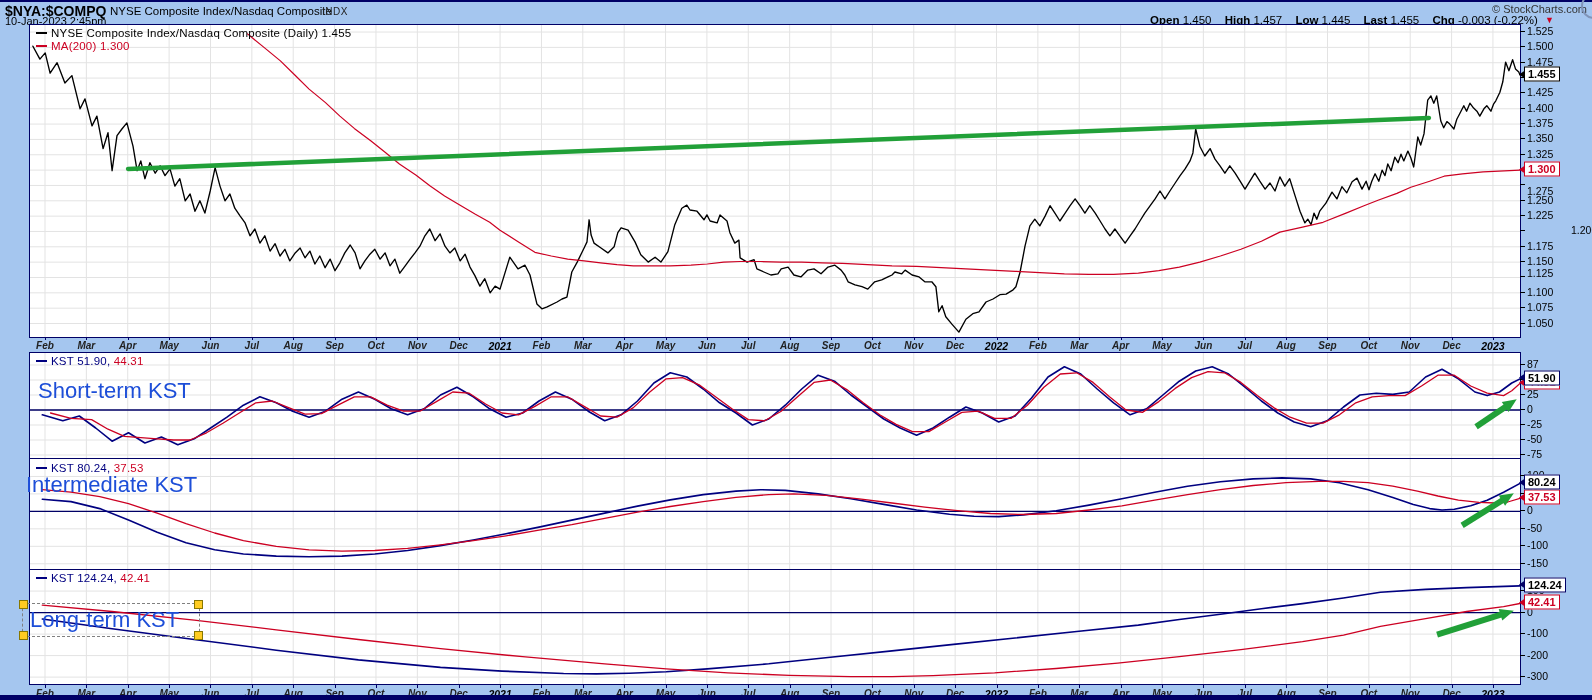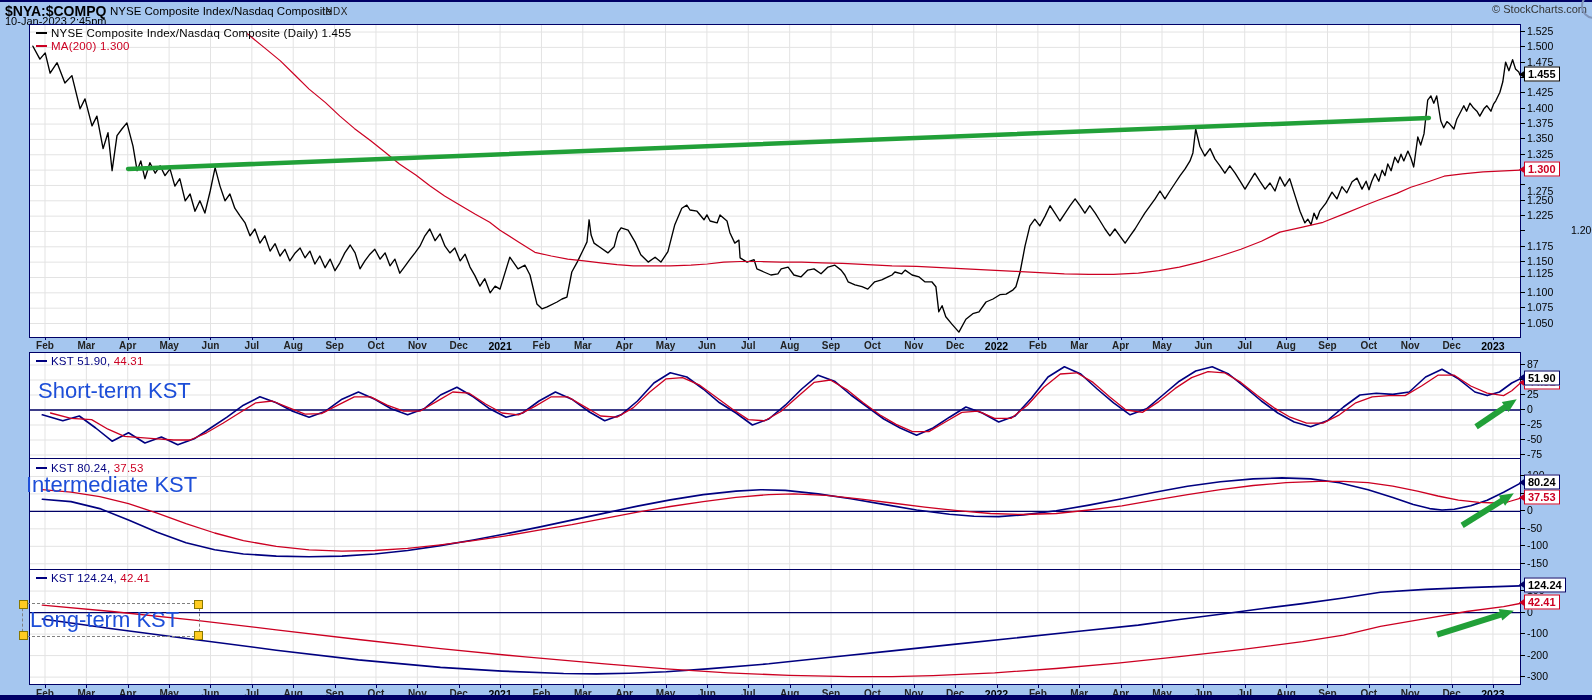--- a/index.html
+++ b/index.html
@@ -37,41 +37,54 @@
   .ytick{position:absolute;left:1527px;transform:translateY(-50%);font-size:10.5px;color:#000;z-index:1;white-space:nowrap;}
   .ydash{position:absolute;left:1520px;width:5px;height:1px;background:#000;z-index:1;}
 
   
   .tag{position:absolute;left:1524px;transform:translateY(-50%);background:#fff;border:1px solid #000;
        font-size:11px;font-weight:bold;line-height:13px;padding:0 3px;z-index:3;white-space:nowrap;}
   .tag .notch{position:absolute;left:-6px;top:50%;transform:translateY(-50%);width:0;height:0;
        border-top:4px solid transparent;border-bottom:4px solid transparent;border-right:6px solid #000;}
 
   
-  .strip{position:absolute;left:0;width:1531px;height:16px;}
+  .strip{position:absolute;left:0;width:1531px;height:16px;font-style:italic;}
   #strip-top{top:337px;} #strip-bottom{top:685px;}
   .mon{position:absolute;top:3px;transform:translateX(-50%);font-size:10px;font-weight:bold;color:#222;}
   .mon.yr{font-size:10.5px;font-weight:800;color:#000;}
   .mtick{position:absolute;top:0;width:1px;height:3px;background:#000066;}
 
   
   .sel-rect{position:absolute;left:22px;top:603px;width:176px;height:32px;border:1px dashed #808080;z-index:7;}
   .handle{position:absolute;width:7px;height:7px;background:#FFCC22;border:1px solid #887700;z-index:8;}
 </style>
 </head>
 <body>
 
 <div id="chart">
   <div class="topline"></div>
 
   <div class="hdr-sym">$NYA:$COMPQ</div>
   <div class="hdr-name">NYSE Composite Index/Nasdaq Composite</div>
   <div class="hdr-ex">INDX</div>
   <div class="hdr-date">10-Jan-2023 2:45pm</div>
   <div class="hdr-cpy">© StockCharts.com</div>
+  <div class="quote">
+    <b style="margin-left:0">Open</b>
+    <span>1.450</span>
+    <b>High</b>
+    <span>1.457</span>
+    <b>Low</b>
+    <span>1.445</span>
+    <b>Last</b>
+    <span>1.455</span>
+    <b>Chg</b>
+    <span>-0.003 (-0.22%)</span>
+    <span class="tri">▼</span>
+  </div>
   <div class="corner-circle"></div>
 
   <div class="plot" id="plot-main">
       <svg id="svg-main" width="1490" height="312" viewBox="0 0 1490 312">
         <line x1="15" y1="0" x2="15" y2="312" stroke="#E3E3E3" stroke-width="1"></line>
         <line x1="56.37" y1="0" x2="56.37" y2="312" stroke="#E3E3E3" stroke-width="1"></line>
         <line x1="97.74" y1="0" x2="97.74" y2="312" stroke="#E3E3E3" stroke-width="1"></line>
         <line x1="139.10999999999999" y1="0" x2="139.10999999999999" y2="312" stroke="#E3E3E3" stroke-width="1"></line>
         <line x1="180.48" y1="0" x2="180.48" y2="312" stroke="#E3E3E3" stroke-width="1"></line>
         <line x1="221.85" y1="0" x2="221.85" y2="312" stroke="#E3E3E3" stroke-width="1"></line>

